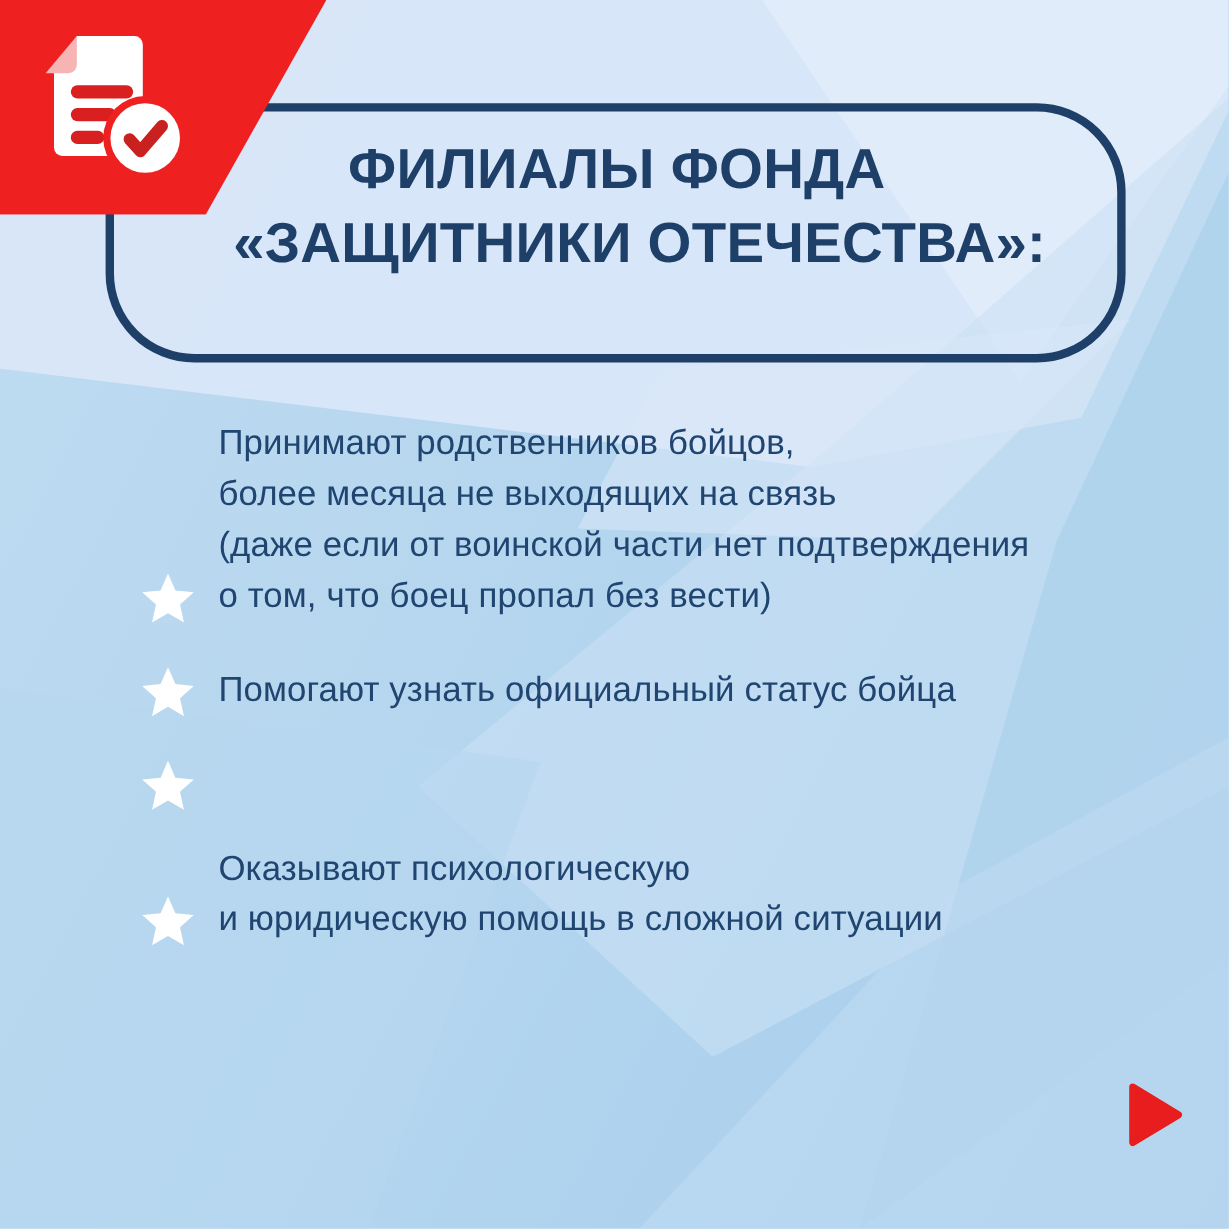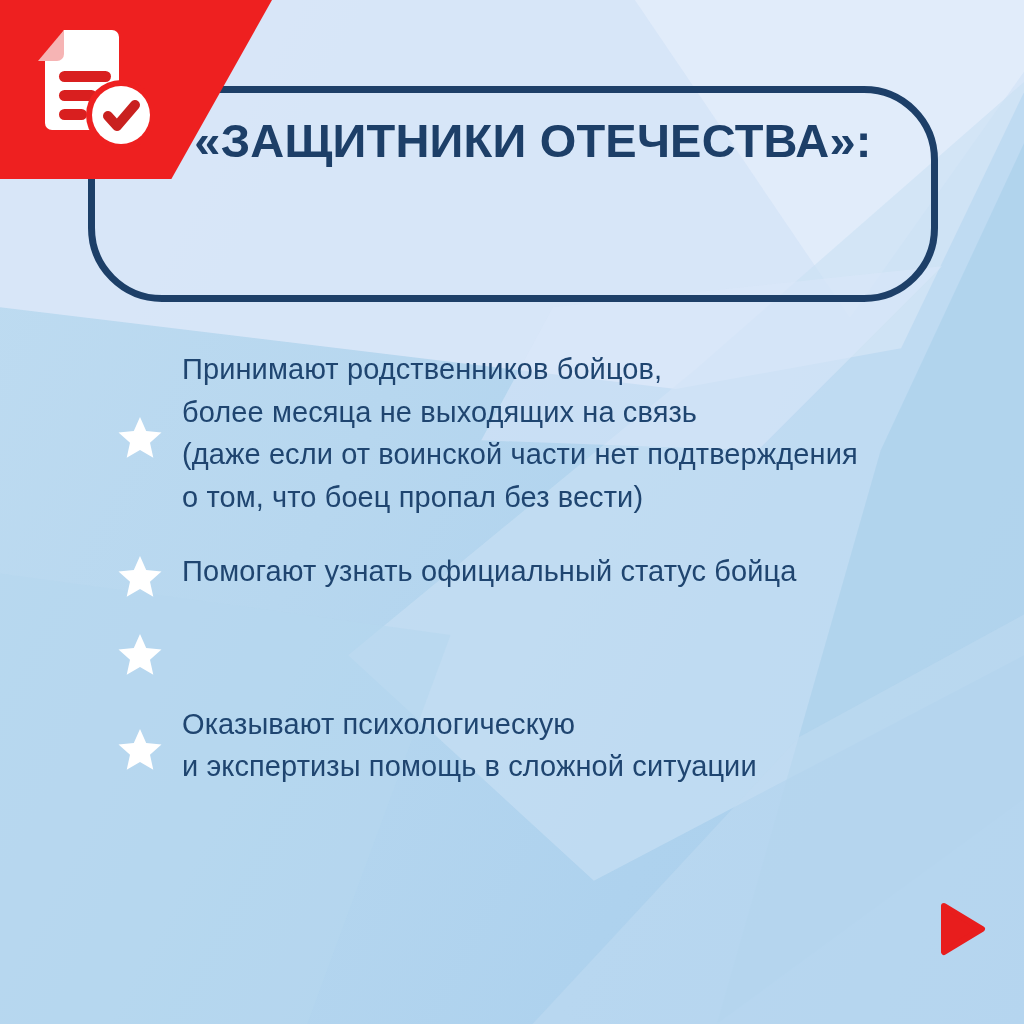--- a/index.html
+++ b/index.html
@@ -135,21 +135,21 @@
   .bullets {
     position: absolute;
     left: 118px;
     top: 348px;
     width: 872px;
     z-index: 6;
   }
 
   .bullet {
     display: flex;
-    align-items: center;
+    align-items: flex-end;
     margin-bottom: 28px;
   }
   .bullet:last-child { margin-bottom: 0; }
 
   .star-icon {
     flex: 0 0 auto;
     width: 44px;
     height: 42px;
     margin-right: 20px;
     margin-top: 8px;
@@ -199,20 +199,21 @@
       <rect x="31" y="49" width="52" height="11" rx="5.5" fill="#d91f1f"></rect>
       <rect x="31" y="68" width="38" height="11" rx="5.5" fill="#d91f1f"></rect>
       <rect x="31" y="87" width="28" height="11" rx="5.5" fill="#d91f1f"></rect>
       <circle cx="93" cy="93" r="35" fill="#ee2020"></circle>
       <circle cx="93" cy="93" r="29" fill="#ffffff"></circle>
       <path d="M80 94 l9 10 l18 -21" fill="none" stroke="#c9211f" stroke-width="10" stroke-linecap="round" stroke-linejoin="round"></path>
     </svg>
   </div>
 
   <div class="headline-text">
+    <div class="l1">ФИЛИАЛЫ ФОНДА</div>
     <div class="l2">«ЗАЩИТНИКИ ОТЕЧЕСТВА»:</div>
   </div>
 
   <div class="bullets">
 
     <div class="bullet">
       <span class="star-icon">
         <svg viewBox="0 0 44 42" xmlns="http://www.w3.org/2000/svg">
           <polygon points="22,1 28.2,15.1 43.5,16.6 32,26.8 35.3,41.8 22,34 8.7,41.8 12,26.8 0.5,16.6 15.8,15.1" fill="#ffffff"></polygon>
         </svg>
@@ -241,21 +242,21 @@
     </div>
 
 
     <div class="bullet">
       <span class="star-icon">
         <svg viewBox="0 0 44 42" xmlns="http://www.w3.org/2000/svg">
           <polygon points="22,1 28.2,15.1 43.5,16.6 32,26.8 35.3,41.8 22,34 8.7,41.8 12,26.8 0.5,16.6 15.8,15.1" fill="#ffffff"></polygon>
         </svg>
       </span>
       <span class="bullet-text">Оказывают психологическую
-и экспертизы помощь в сложной ситуации</span>
+и юридическую помощь в сложной ситуации</span>
     </div>
 
   </div>
 
   <div class="play-arrow">
     <svg viewBox="0 0 48 54" xmlns="http://www.w3.org/2000/svg">
       <path d="M6 4 L44 27 L6 50 Z" fill="#e81d1d" stroke="#e81d1d" stroke-width="6" stroke-linejoin="round"></path>
     </svg>
   </div>
 

